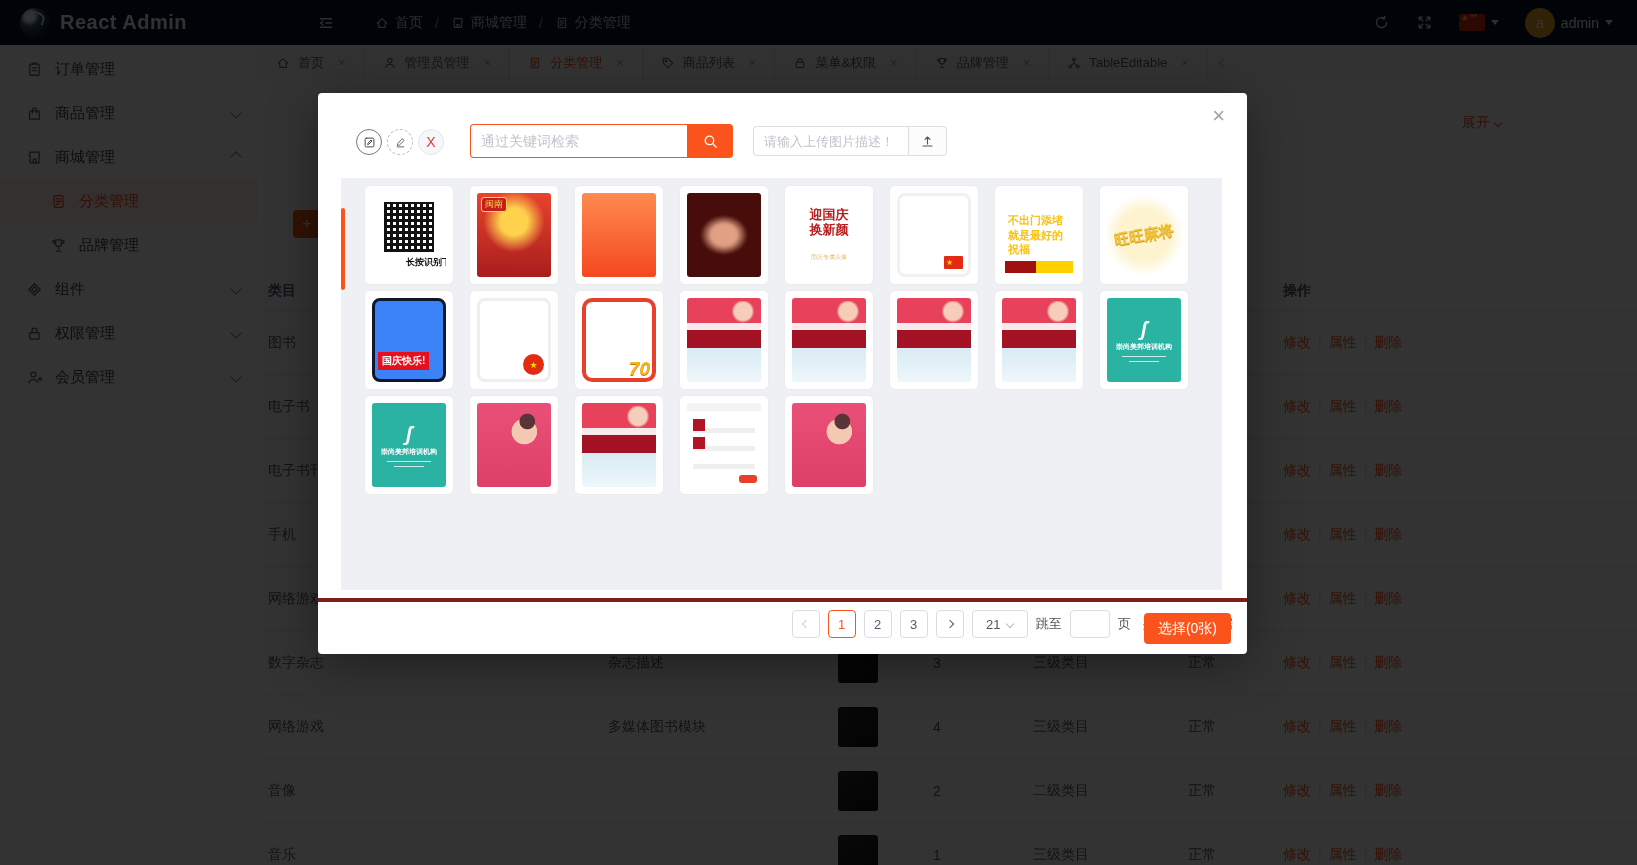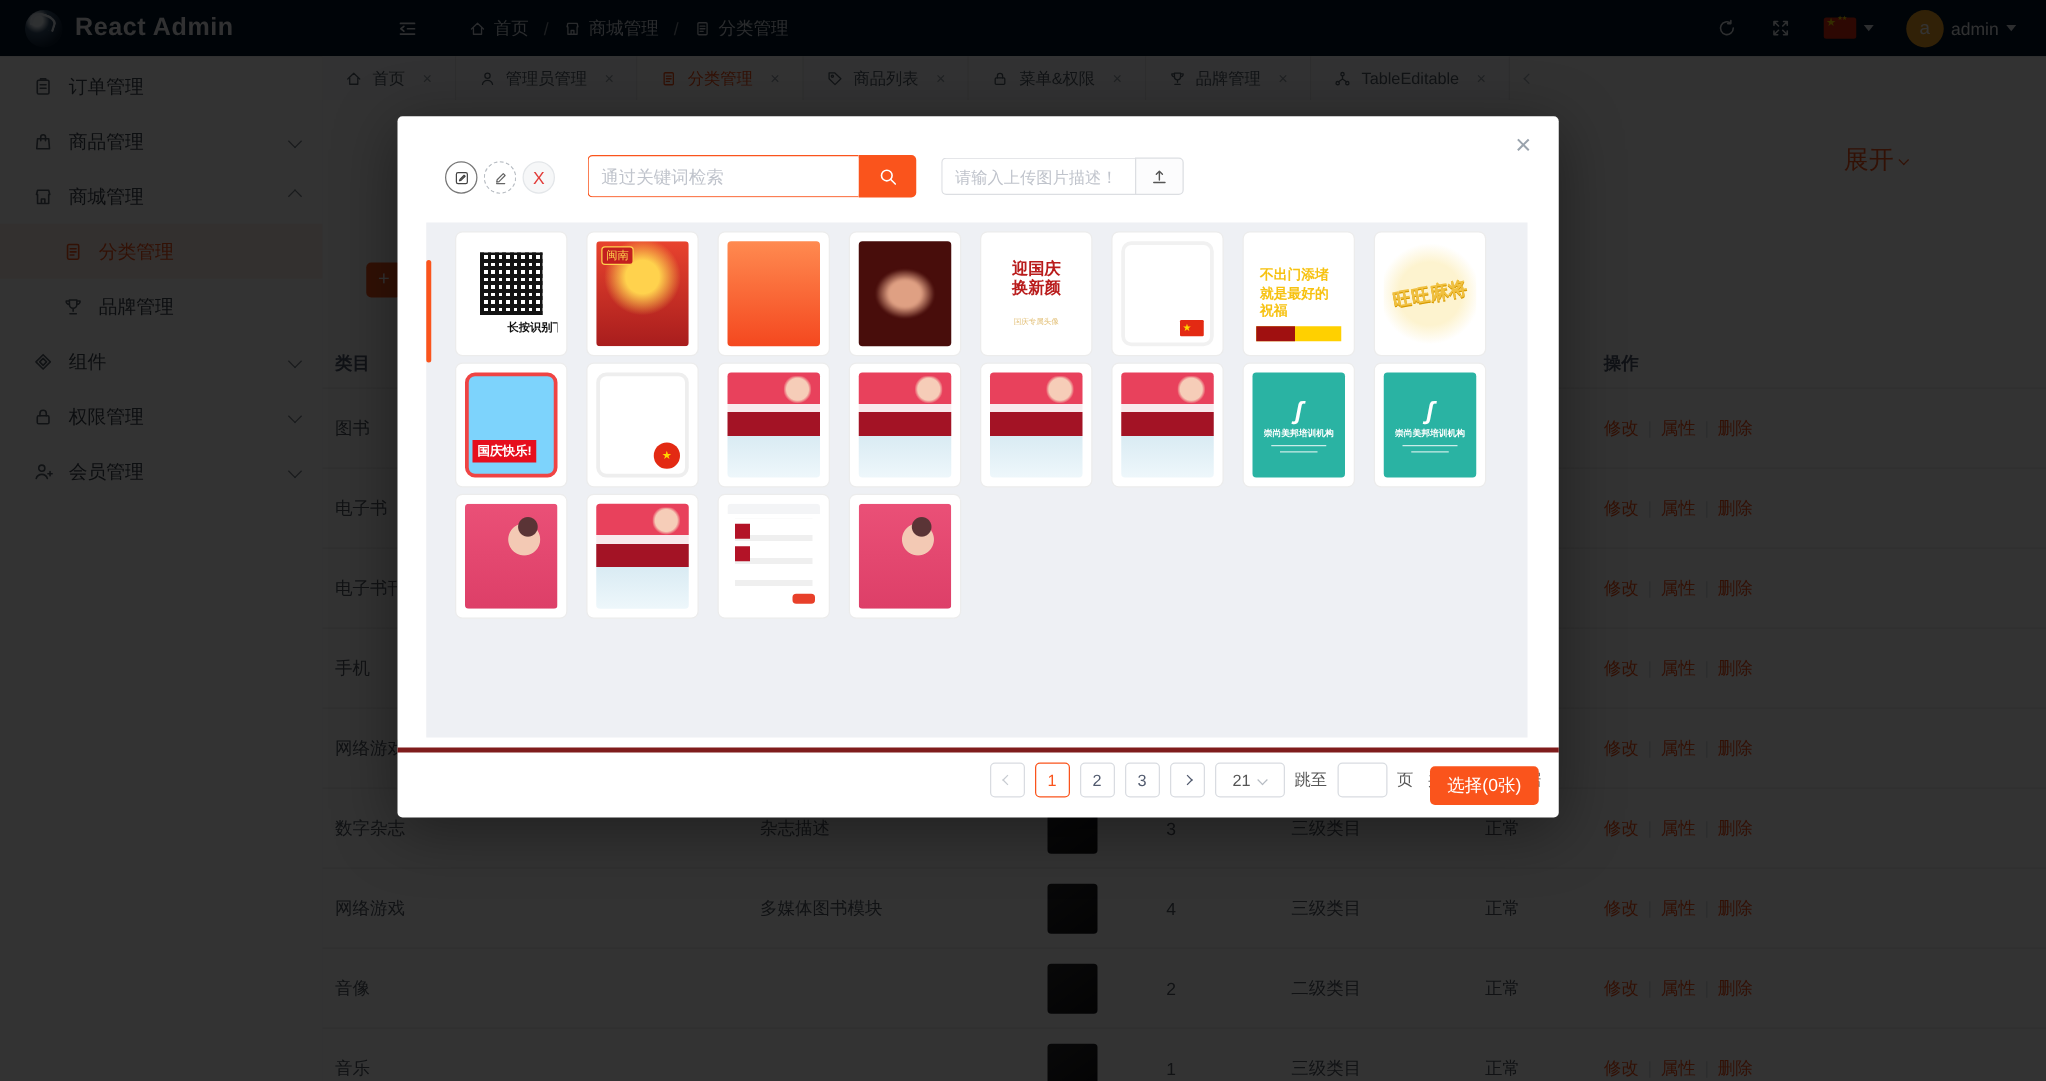--- a/index.html
+++ b/index.html
@@ -45,21 +45,21 @@
 .side-item{height:44px;display:flex;align-items:center;padding:0 16px 0 26px;gap:12px;color:#3d454f;font-size:15px;cursor:pointer;}
 .side-item .ic{font-size:17px;color:#555e68;}
 .side-item .lbl{flex:1;}
 .side-item .chev{color:#7b848d;margin-right:2px;}
 .side-item.sub{padding-left:50px;}
 .side-item.active{background:rgba(250,84,28,.10);color:#fa541c;}
 .side-item.active .ic{color:#fa541c;}
 
 
 .content{position:absolute;left:258px;top:80px;right:0;bottom:0;background:#fff;z-index:1;}
-.expand-link{position:absolute;top:34px;right:111px;color:#fa541c;font-size:20px;display:flex;align-items:center;gap:5px;margin-left:24px;}
+.expand-link{position:absolute;top:34px;right:136px;color:#fa541c;font-size:14px;display:flex;align-items:center;gap:5px;margin-left:24px;}
 .add-btn{position:absolute;left:35px;top:130px;width:28px;height:28px;background:#fa541c;border-radius:4px;color:#fff;display:flex;align-items:center;justify-content:center;font-size:16px;}
 table.cat{position:absolute;left:0;right:0;top:192px;border-collapse:collapse;width:100%;table-layout:fixed;}
 table.cat th{font-weight:bold;color:#515a6e;text-align:left;height:38px;padding:0 10px;border-bottom:1px solid #e8eaec;font-size:14px;}
 table.cat td{height:63px;padding:0 10px;border-bottom:1px solid #e8eaec;color:#545c66;font-size:14px;}
 .thumb-sq{width:40px;height:40px;border-radius:3px;background:linear-gradient(145deg,#2b2b2e,#121214);}
 .act a{color:#fa541c;text-decoration:none;}
 .act .bar{color:#dcdee2;margin:0 7px;}
 
 
 .overlay{position:absolute;inset:0;background:rgba(0,0,0,.80);z-index:40;}
@@ -98,21 +98,21 @@
 .gw1{color:#b91c1c;font-weight:bold;font-size:13px;line-height:1.15;text-align:center;}
 .gw2{color:#e3c078;font-size:6px;margin-top:16px;white-space:nowrap;}
 .t-flagframe{background:#fff;border:3px solid #f1f1f1;border-radius:8px;}
 .mini-flag{position:absolute;right:5px;bottom:5px;width:19px;height:13px;background:#e32a13;color:#ffd700;font-size:8px;line-height:13px;padding-left:2px;box-sizing:border-box;border-radius:1px;}
 .t-blessing{background:#fff;align-items:flex-start;padding:6px;}
 .bl1{color:#f7c211;font-weight:900;font-size:11px;line-height:1.35;text-align:left;}
 .bl-strip{position:absolute;left:3px;right:3px;bottom:4px;height:12px;background:#ffd000;display:flex;}
 .bl-strip i{display:block;width:45%;background:#a01010;}
 .t-goldlogo{background:radial-gradient(circle,#fdf3cf 0 45%,#fff 72%);}
 .gl{color:#f0c040;font-weight:900;font-size:15px;transform:rotate(-10deg);text-shadow:0 1px 0 #d89b00;white-space:nowrap;}
-.t-bannerframe{background:#7dd3fc;border:3px solid #ef4444;border-radius:8px;}
+.t-bannerframe{background:#3b82f6;border:3px solid #0f172a;border-radius:8px;}
 .banner{position:absolute;left:3px;bottom:9px;background:#e60f1e;color:#fff;font-weight:bold;font-size:10px;padding:2px 4px;white-space:nowrap;}
 .t-badgeframe{background:#fff;border:3px solid #eee;border-radius:8px;}
 .badge-circ{position:absolute;right:4px;bottom:4px;width:21px;height:21px;border-radius:50%;background:#e32a13;color:#ffd700;font-size:9px;display:flex;align-items:center;justify-content:center;}
 .t-frame70{background:#fff;border:4px solid #e8402a;border-radius:10px;}
 .sev{position:absolute;right:2px;bottom:-2px;color:#f6b61d;font-weight:900;font-size:19px;font-style:italic;text-shadow:0 1px 0 #c87d00;}
 .t-shop{background:linear-gradient(180deg,#e8415c 0,#e8415c 30%,#f8e9ec 30%,#f8e9ec 38%,#a31325 38%,#a31325 60%,#d9ebf3 60%,#eef7fb 100%);}
 .shop-face{position:absolute;top:3px;right:7px;width:22px;height:26px;background:radial-gradient(circle at 50% 40%,#f6cdb8 0 46%,rgba(246,205,184,0) 60%);}
 .t-teal{background:#2ab3a3;}
 .teal-logo{color:#fff;font-size:20px;font-weight:bold;font-style:italic;line-height:1;}
 .teal-title{color:#fff;font-size:7px;font-weight:bold;margin-top:3px;white-space:nowrap;}
@@ -575,20 +575,25 @@
             <div class="thumbi t-bannerframe">
               <span class="banner">国庆快乐!</span>
             </div>
           </div>
           <div class="card">
             <div class="thumbi t-badgeframe">
               <span class="badge-circ">★</span>
             </div>
           </div>
           <div class="card">
+            <div class="thumbi t-frame70">
+              <span class="sev">70</span>
+            </div>
+          </div>
+          <div class="card">
             <div class="thumbi t-shop">
               <div class="shop-face"></div>
             </div>
           </div>
           <div class="card">
             <div class="thumbi t-shop">
               <div class="shop-face"></div>
             </div>
           </div>
           <div class="card">

